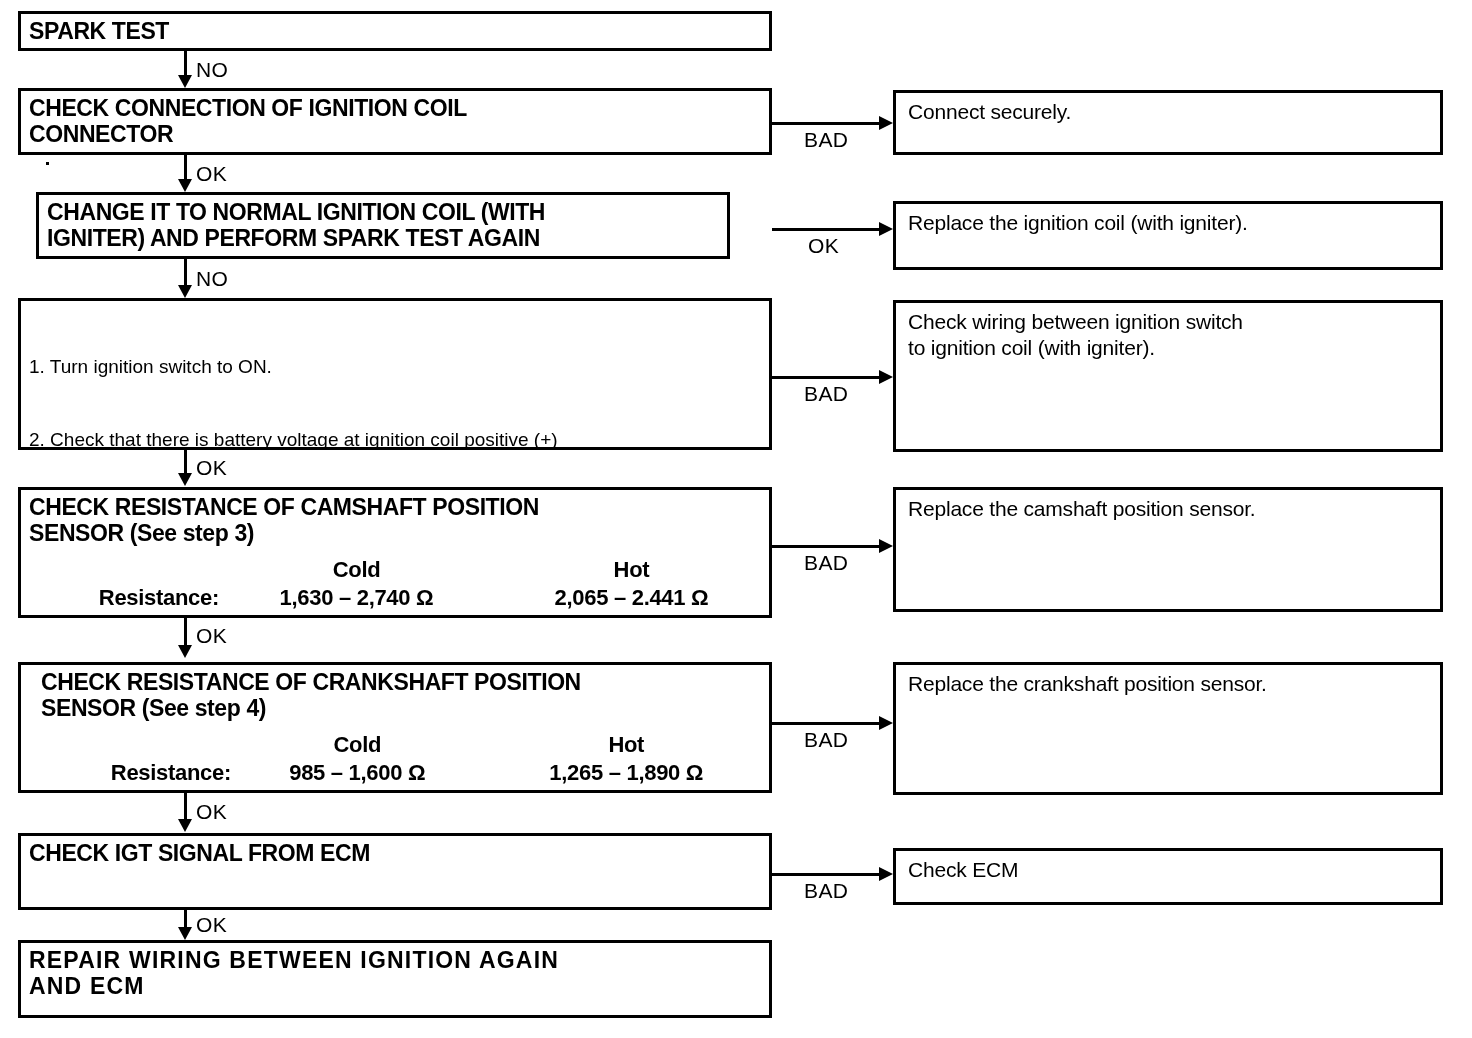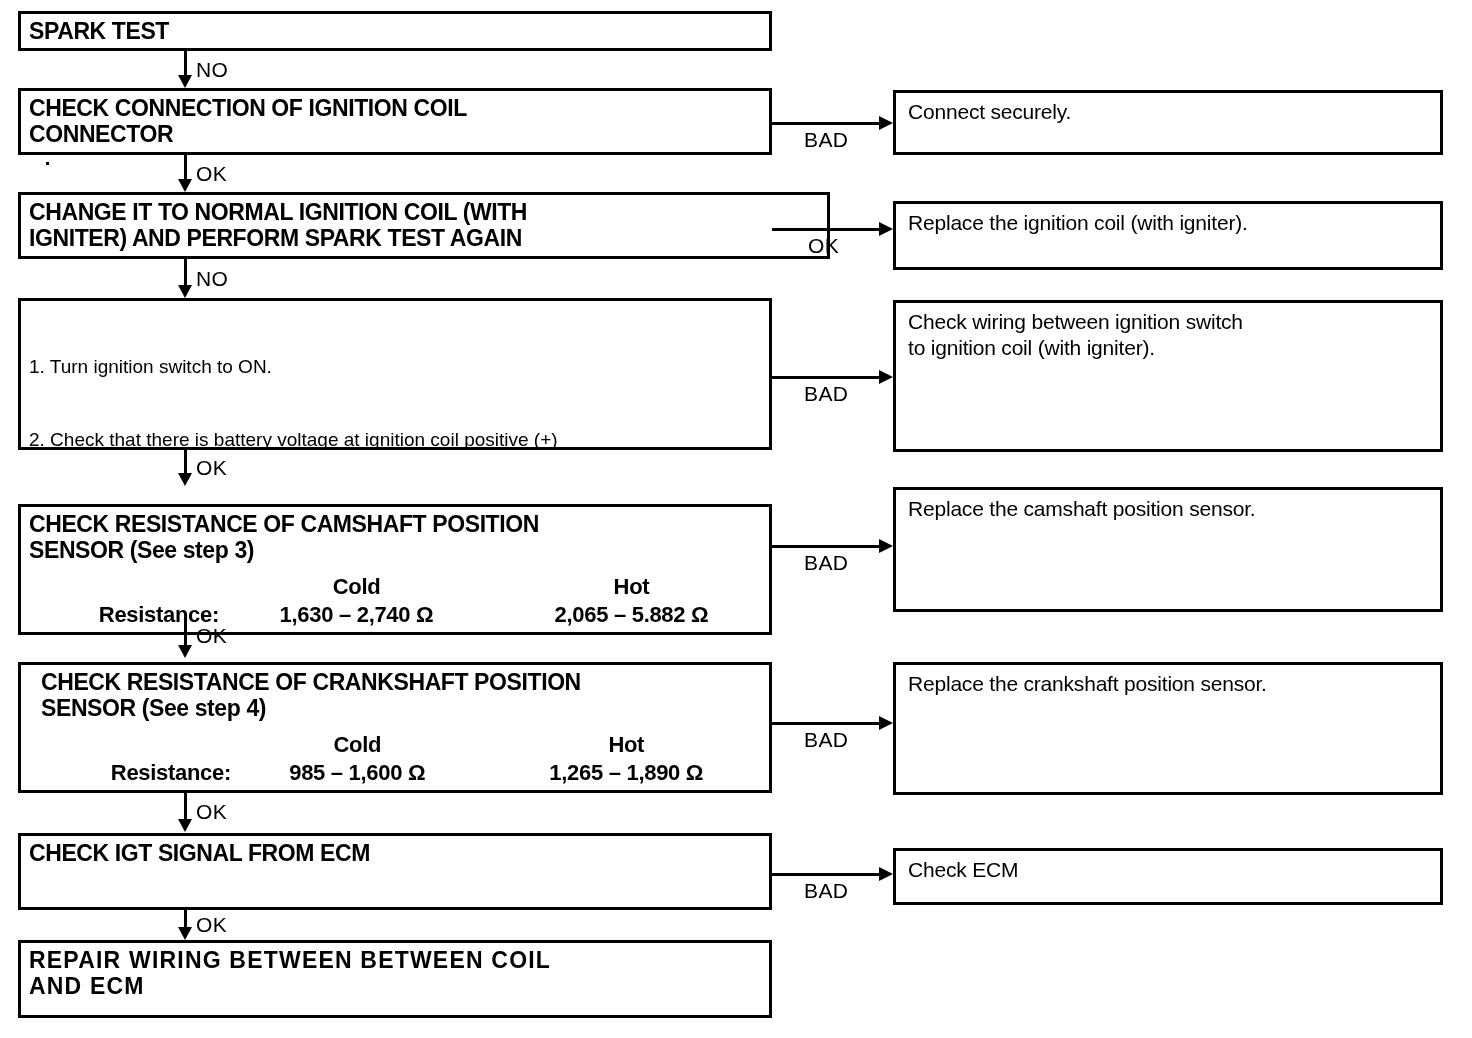--- a/index.html
+++ b/index.html
@@ -126,52 +126,52 @@
     </div>
   </div>
 
   <div class="box" style="left:18px; top:88px; width:754px; height:67px;">
     <div class="box-inner">
       <div class="step-title">CHECK CONNECTION OF IGNITION COIL
 CONNECTOR</div>
     </div>
   </div>
 
-  <div class="box" style="left:18px; top:192px; width:812px; height:67px;">
+  <div class="box" style="left:36px; top:192px; width:694px; height:67px;">
     <div class="box-inner">
       <div class="step-title">CHANGE IT TO NORMAL IGNITION COIL (WITH
 IGNITER) AND PERFORM SPARK TEST AGAIN</div>
     </div>
   </div>
 
   <div class="box" style="left:18px; top:298px; width:754px; height:152px;">
     <div class="box-inner">
       <div class="sub-list">
         <div>1. Turn ignition switch to ON.</div>
         <div>2. Check that there is battery voltage at ignition coil positive (+)</div>
         <div style="padding-left:22px;">terminal.</div>
       </div>
     </div>
   </div>
 
-  <div class="box" style="left:18px; top:504px; width:754px; height:131px;">
+  <div class="box" style="left:18px; top:487px; width:754px; height:131px;">
     <div class="box-inner">
       <div class="step-title">CHECK RESISTANCE OF CAMSHAFT POSITION
 SENSOR (See step 3)</div>
       <table class="res-table">
         <tbody>
             <tr class="res-head">
           <td class="lbl"></td>
           <td>Cold</td>
           <td>Hot</td>
         </tr>
         <tr>
           <td class="lbl">Resistance:</td>
           <td>1,630 – 2,740 Ω</td>
-          <td>2,065 – 5.882 Ω</td>
+          <td>2,065 – 2.441 Ω</td>
         </tr>
       </tbody>
         </table>
     </div>
   </div>
 
   <div class="box" style="left:18px; top:662px; width:754px; height:131px;padding-left:12px;">
     <div class="box-inner">
       <div class="step-title">CHECK RESISTANCE OF CRANKSHAFT POSITION
 SENSOR (See step 4)</div>
@@ -193,21 +193,21 @@
   </div>
 
   <div class="box" style="left:18px; top:833px; width:754px; height:77px;">
     <div class="box-inner">
       <div class="step-title">CHECK IGT SIGNAL FROM ECM</div>
     </div>
   </div>
 
   <div class="box" style="left:18px; top:940px; width:754px; height:78px;">
     <div class="box-inner">
-      <div class="step-title spaced">REPAIR  WIRING  BETWEEN  BETWEEN  COIL
+      <div class="step-title spaced">REPAIR  WIRING  BETWEEN  IGNITION  AGAIN
 AND ECM</div>
     </div>
   </div>
 
   <div class="box" style="left:893px; top:90px; width:550px; height:65px;">
     <div class="action-text">Connect securely.</div>
   </div>
 
   <div class="box" style="left:893px; top:201px; width:550px; height:69px;">
     <div class="action-text">Replace the ignition coil (with igniter).</div>

